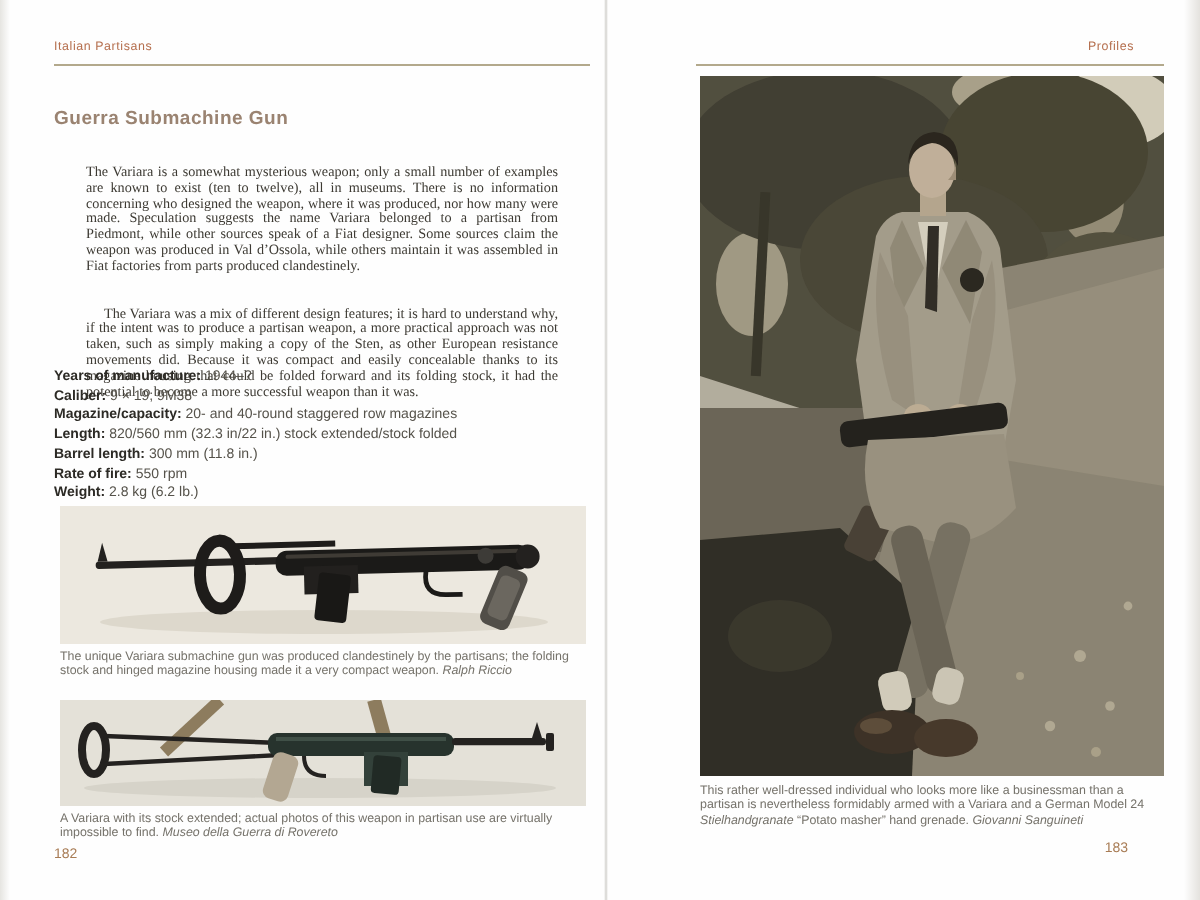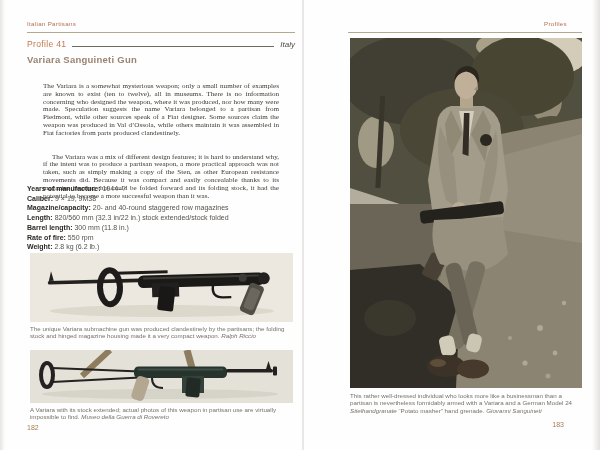--- a/index.html
+++ b/index.html
@@ -53,27 +53,22 @@
   .pagenum-right{left:348px;top:421px;width:216px;text-align:right}
 </style>
 </head>
 <body>
 
 <div class="spread">
 
   <div class="abs rh rh-left">Italian Partisans</div>
   <div class="abs rule rule-left"></div>
 
-  <div class="abs profile-row">
-    <span class="profile-label">Profile 41</span>
-    <span class="profile-divider"></span>
-    <span class="country-label">Italy</span>
-  </div>
-
-  <div class="abs title">Variara Sanguineti Gun</div>
+
+  <div class="abs title">Guerra Submachine Gun</div>
 
   <div class="abs body-text">
     <p>The Variara is a somewhat mysterious weapon; only a small number of examples are known to exist (ten to twelve), all in museums. There is no information concerning who designed the weapon, where it was produced, nor how many were made. Speculation suggests the name Variara belonged to a partisan from Piedmont, while other sources speak of a Fiat designer. Some sources claim the weapon was produced in Val d’Ossola, while others maintain it was assembled in Fiat factories from parts produced clandestinely.</p>
     <p class="indent">The Variara was a mix of different design features; it is hard to understand why, if the intent was to produce a partisan weapon, a more practical approach was not taken, such as simply making a copy of the Sten, as other European resistance movements did. Because it was compact and easily concealable thanks to its magazine housing that could be folded forward and its folding stock, it had the potential to become a more successful weapon than it was.</p>
   </div>
 
   <div class="abs specs">
     <div class="spec-row"><b>Years of manufacture:</b> <span>1944–?</span></div>
     <div class="spec-row"><b>Caliber:</b> <span>9 × 19; 9M38</span></div>
     <div class="spec-row"><b>Magazine/capacity:</b> <span>20- and 40-round staggered row magazines</span></div>

